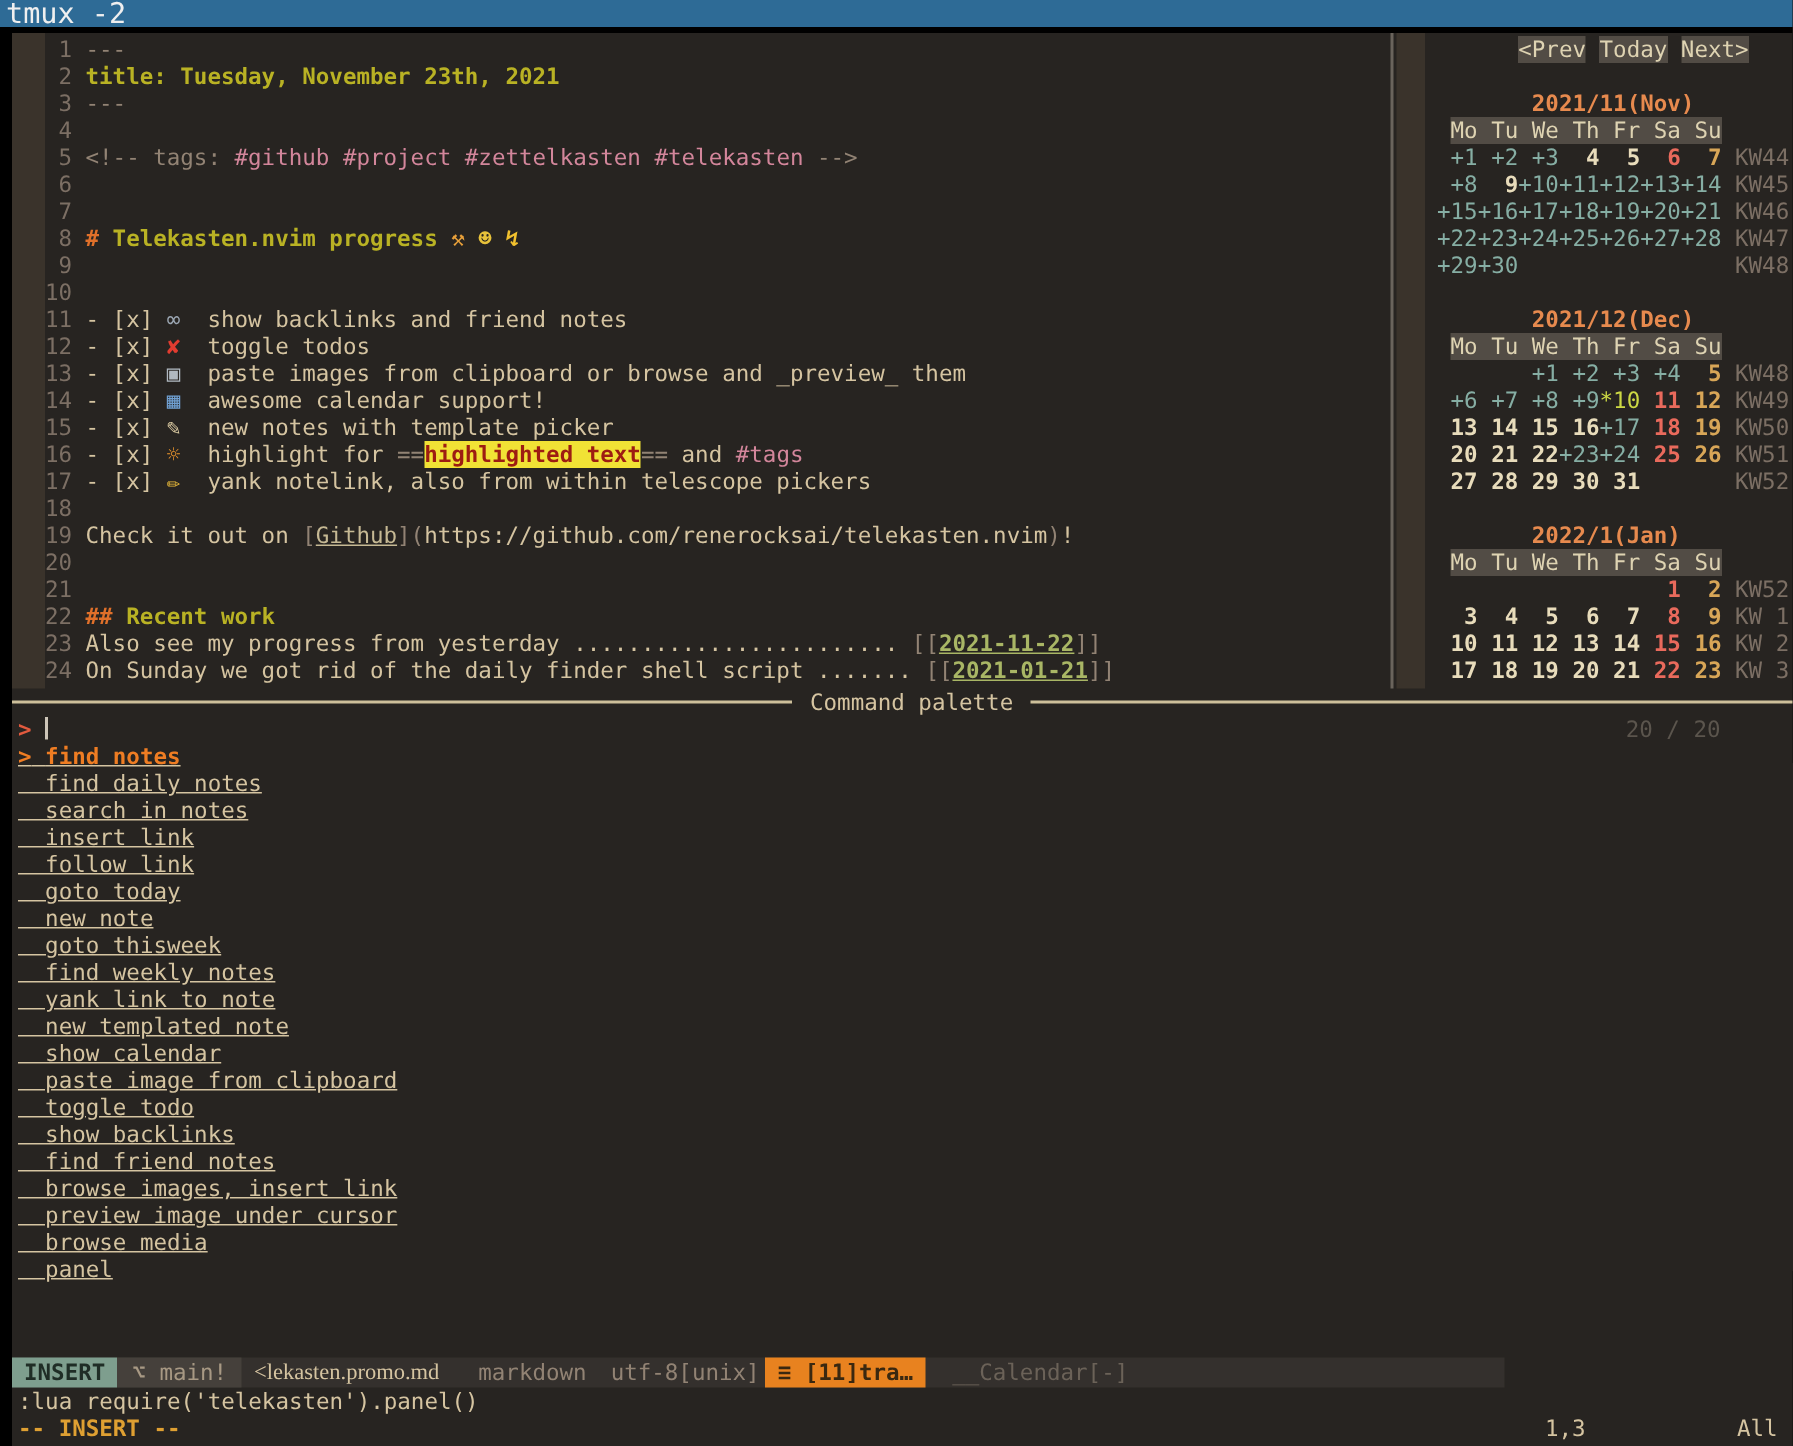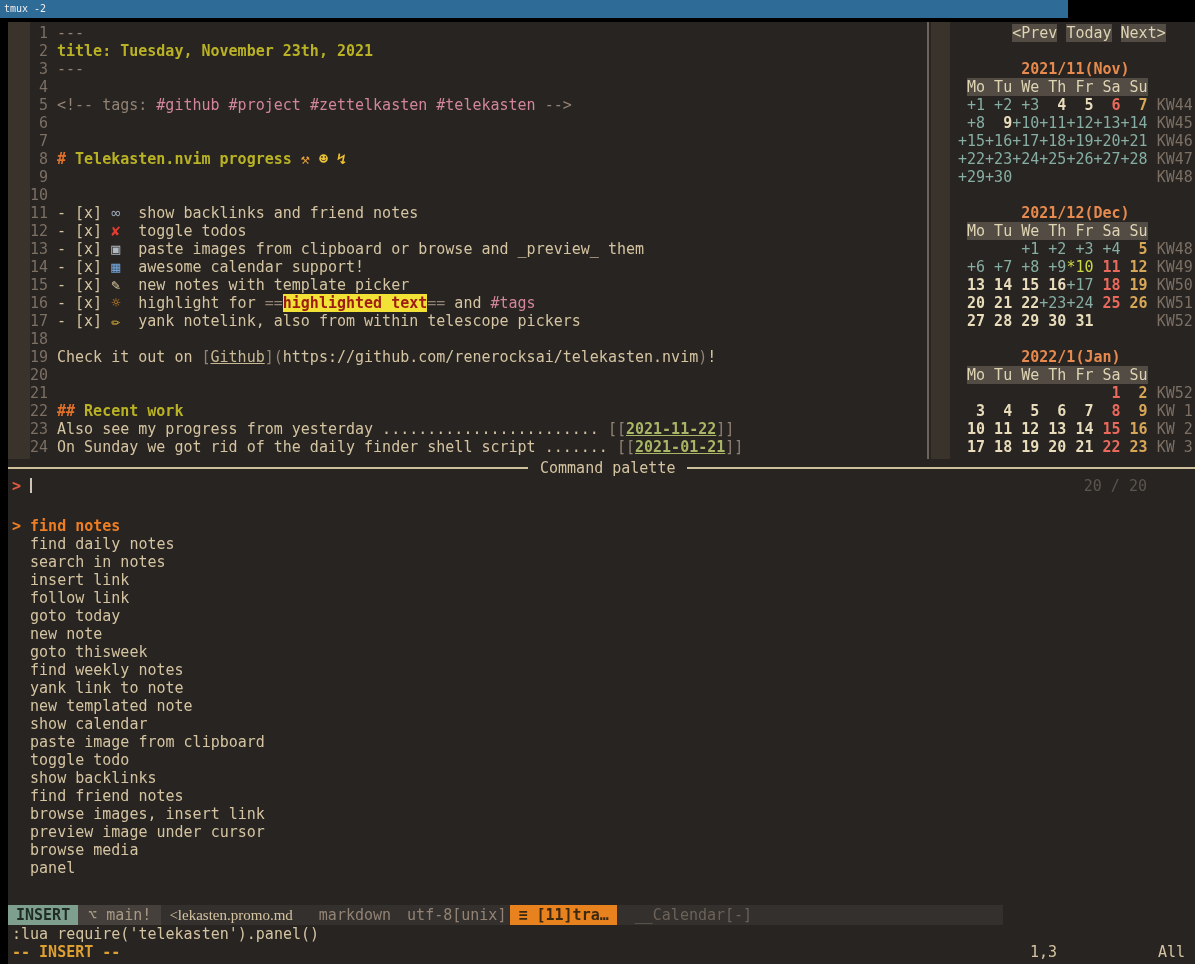--- a/index.html
+++ b/index.html
@@ -1,20 +1,20 @@
 <!DOCTYPE html>
 <html><head>
 <meta charset="utf-8">
 <style>
   html,body{margin:0;padding:0;}
   body{width:1195px;height:964px;background:#000;position:relative;overflow:hidden;
        font-family:"DejaVu Sans Mono",monospace;}
   
-  .titlebar{position:absolute;left:0;top:0;width:1068px;height:18px;background:#2e6b96;
-            color:#efefef;font-size:10px;line-height:18px;padding-left:4px;box-sizing:border-box;}
+  .titlebar{position:absolute;left:0;top:0;width:1195px;height:18px;background:#2e6b96;
+            color:#efefef;font-size:19px;line-height:18px;padding-left:4px;box-sizing:border-box;}
   
   .term{position:absolute;left:8px;top:22px;width:1187px;height:942px;background:#272421;
         color:#d5c4a1;font-size:15px;line-height:18px;}
   .gutterstrip{position:absolute;left:0;top:0;width:22px;height:437px;background:#3a332b;}
   .vsep{position:absolute;left:919px;top:0;width:2px;height:437px;background:#6a645c;}
   .calstrip{position:absolute;left:923px;top:0;width:19px;height:437px;background:#3a332b;}
   
   #editor{position:absolute;left:0;top:2px;width:919px;}
   .eline{display:flex;height:18px;white-space:pre;}
   .eln{flex:none;width:49px;text-align:right;padding-right:9px;box-sizing:border-box;color:#7c6f64;}
@@ -55,21 +55,21 @@
   .cal-kw{color:#7c6f64;}
   
   #psep{position:absolute;left:0;top:437px;width:1187px;height:18px;display:flex;align-items:center;color:#d5c4a1;}
   .psep-l{width:520px;height:2px;background:#cdbf9a;flex:none;}
   .psep-r{flex:1;height:2px;background:#cdbf9a;}
   .psep-label{margin:0 12px;white-space:pre;}
   #prompt{position:absolute;left:4px;top:455px;height:18px;white-space:pre;}
   .pcaret{color:#e25a3e;font-weight:bold;}
   .cursorbar{display:inline-block;width:2px;height:15px;background:#cdc5b8;vertical-align:-2px;margin-left:9px;}
   #counter{position:absolute;right:48px;top:455px;height:18px;color:#5b554d;}
-  #plist{position:absolute;left:4px;top:495px;}
+  #plist{position:absolute;left:4px;top:473px;text-decoration:underline;}
   .prow{height:18px;white-space:pre;color:#d5c4a1;}
   .prow-sel{color:#ef7d23;font-weight:bold;}
   .scaret{color:#ef7d23;font-weight:bold;}
   
   #statusline{position:absolute;left:0;top:883px;width:995px;height:20px;background:#34302d;
               display:flex;align-items:center;white-space:pre;}
   .sl-mode{background:#7e9e8e;color:#1f2d26;font-weight:bold;padding:0 8px;height:20px;line-height:20px;}
   .sl-branchseg{background:#45403b;color:#a89984;padding:0 10px;height:20px;line-height:20px;}
   .sl-file{color:#d5c4a1;margin-left:8px;font-family:Liberation Serif, serif;}
   .sl-ft{color:#928374;margin-left:26px;}

